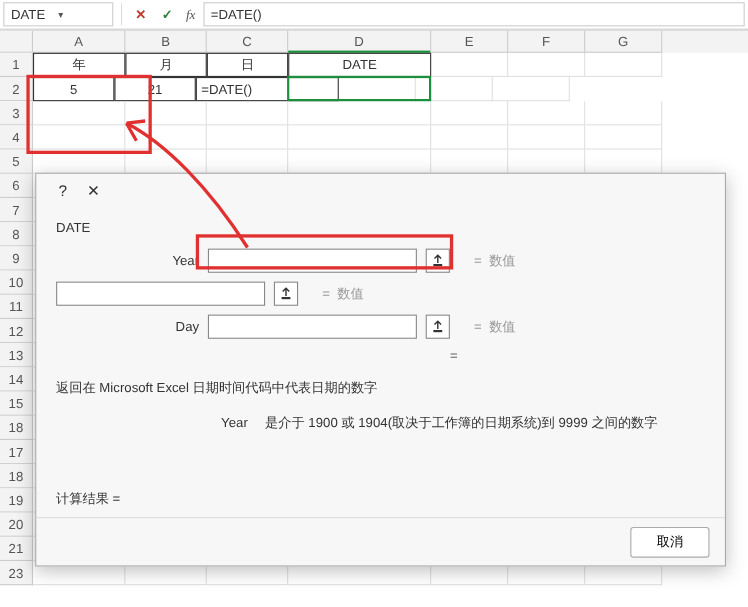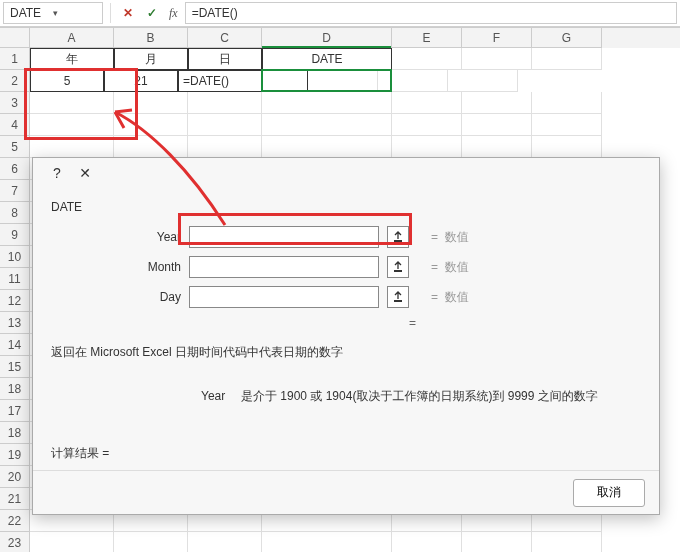--- a/index.html
+++ b/index.html
@@ -151,21 +151,21 @@
   }
   .ref-btn {
     width:22px; height:22px;
     border:1px solid #888;
     background:#fff;
     display:flex; align-items:center; justify-content:center;
   }
   .eq-text { color:#999; margin-left: 14px; font-family: Arial; }
   .big-eq { text-align:right; padding-right: 225px; color:#666; margin-top:6px; }
   .desc { margin-top: 14px; }
-  .arg-desc { margin-top: 26px; padding-left: 150px; font-family: Arial, sans-serif; line-height:1.5; }
+  .arg-desc { margin-top: 14px; padding-left: 150px; font-family: Arial, sans-serif; line-height:1.5; }
   .arg-desc .aname { display:inline-block; width:40px; }
   .result-row { position:absolute; bottom:8px; left:18px; }
 
   .dlg-buttons {
     height:44px;
     display:flex;
     align-items:center;
     justify-content:flex-end;
     padding: 0 14px;
     gap: 10px;
@@ -432,30 +432,20 @@
         <div class="row-h">21</div>
         <div class="cell" style="width: 84px;"></div>
         <div class="cell" style="width: 74px;"></div>
         <div class="cell" style="width: 74px;"></div>
         <div class="cell" style="width: 130px;"></div>
         <div class="cell" style="width: 70px;"></div>
         <div class="cell" style="width: 70px;"></div>
         <div class="cell" style="width: 70px;"></div>
       </div>
       <div class="row">
-        <div class="row-h">22</div>
-        <div class="cell" style="width: 84px;"></div>
-        <div class="cell" style="width: 74px;"></div>
-        <div class="cell" style="width: 74px;"></div>
-        <div class="cell" style="width: 130px;"></div>
-        <div class="cell" style="width: 70px;"></div>
-        <div class="cell" style="width: 70px;"></div>
-        <div class="cell" style="width: 70px;"></div>
-      </div>
-      <div class="row">
         <div class="row-h">23</div>
         <div class="cell" style="width: 84px;"></div>
         <div class="cell" style="width: 74px;"></div>
         <div class="cell" style="width: 74px;"></div>
         <div class="cell" style="width: 130px;"></div>
         <div class="cell" style="width: 70px;"></div>
         <div class="cell" style="width: 70px;"></div>
         <div class="cell" style="width: 70px;"></div>
       </div>
     </div>
@@ -477,21 +467,20 @@
       <div class="ref-btn">
         <svg width="12" height="12" viewBox="0 0 12 12">
             <path d="M6 1 L6 8 M3 4 L6 1 L9 4" stroke="#333" fill="none" stroke-width="1.3"></path>
             <rect x="2" y="9" width="8" height="2" fill="#333"></rect>
           </svg>
       </div>
       <span class="eq-text"><span>=</span>&nbsp;&nbsp;<span>数值</span></span>
     </div>
 
     <div class="arg-row">
-      <div class="arg-label">Month</div>
       <input class="arg-input" value="" style="">
       <div class="ref-btn">
         <svg width="12" height="12" viewBox="0 0 12 12">
             <path d="M6 1 L6 8 M3 4 L6 1 L9 4" stroke="#333" fill="none" stroke-width="1.3"></path>
             <rect x="2" y="9" width="8" height="2" fill="#333"></rect>
           </svg>
       </div>
       <span class="eq-text"><span>=</span>&nbsp;&nbsp;<span>数值</span></span>
     </div>
 

